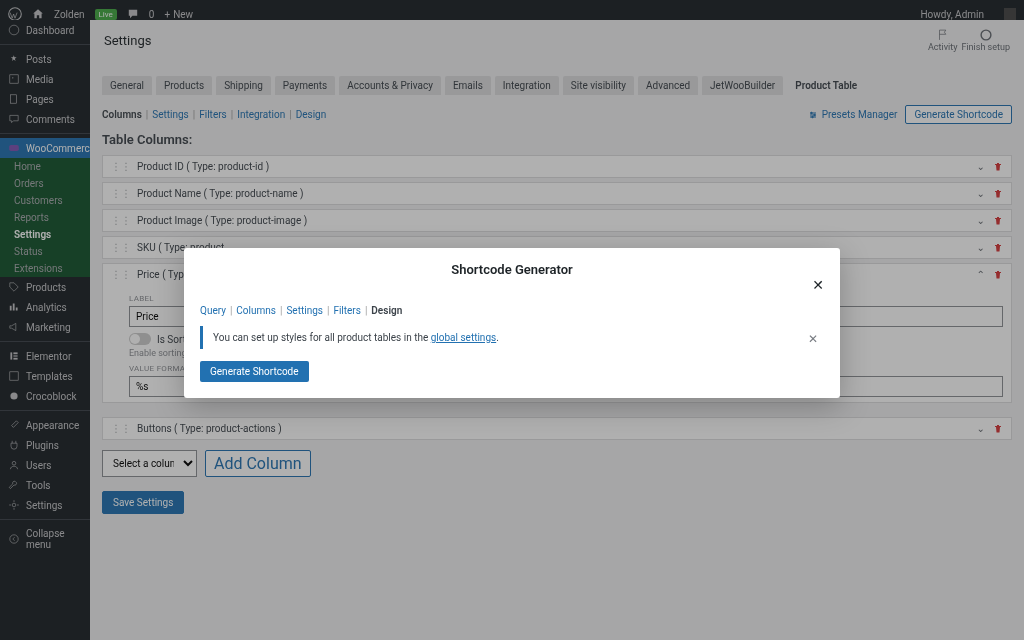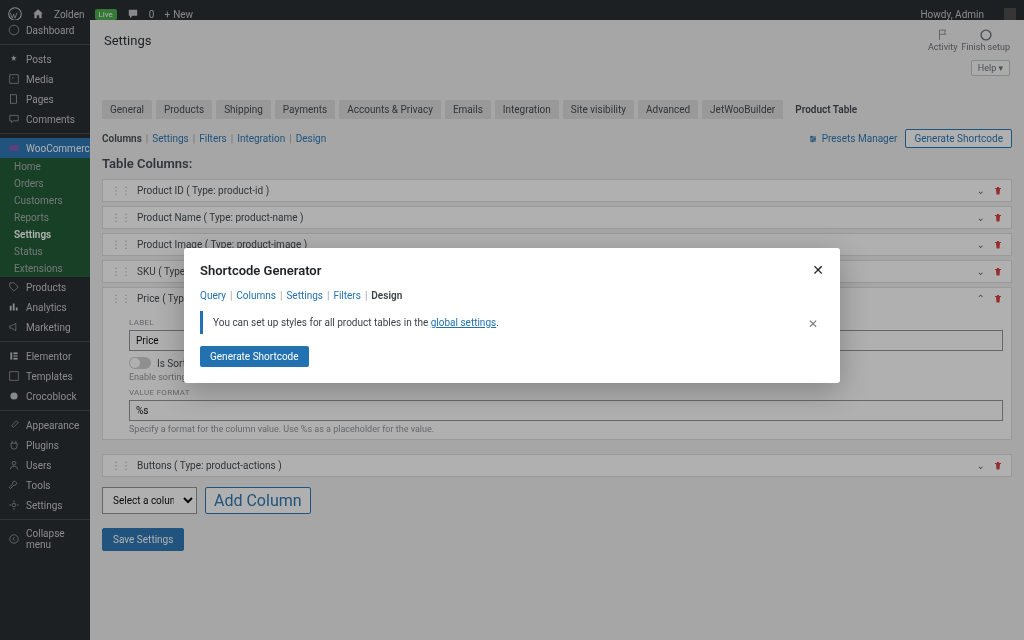--- a/index.html
+++ b/index.html
@@ -73,21 +73,21 @@
 
 .add-row { display: flex; gap: 8px; padding: 6px 12px; }
 .select { border: 1px solid #8c8f94; background: #fff; font-size: 10px; padding: 3px 6px; width: 95px; }
 .add-btn { border: 1px solid #2271b1; color: #2271b1; background: #fff; font-size: 16px; padding: 3px 8px; border-radius: 2px; cursor: pointer; }
 
 
 .save-btn { background: #2271b1; border: 1px solid #2271b1; color: #fff; font-size: 10px; padding: 5px 10px; margin: 8px 12px; border-radius: 2px; cursor: pointer; }
 
 
 .modal { position: absolute; top: 248px; left: 184px; width: 656px; background: #fff; z-index: 100; border-radius: 3px; box-shadow: 0 8px 30px rgba(0,0,0,0.25); }
-.modal-header { display: flex; align-items: center; padding: 14px 16px 12px; }
+.modal-header { display: flex; align-items: center; padding: 14px 16px 12px; flex-direction: column; }
 .modal-header h2 { font-size: 13px; font-weight: 600; color: #1d2327; }
 .modal-close { margin-left: auto; cursor: pointer; color: #1d2327; font-size: 14px; }
 .modal-subnav { display: flex; gap: 4px; font-size: 10px; padding: 0 16px 10px; }
 .modal-subnav a { color: #2271b1; }
 .modal-subnav .cur { color: #3c434a; font-weight: 600; }
 .notice { margin: 0 16px 12px; border-left: 3px solid #2271b1; padding: 6px 10px; font-size: 10px; position: relative; }
 .notice a { color: #2271b1; text-decoration: underline; }
 .notice .n-close { position: absolute; right: 6px; top: 6px; color: #787c82; cursor: pointer; font-size: 12px; }
 .modal-gen-btn { background: #2271b1; color: #fff; border: none; font-size: 10px; padding: 5px 10px; margin: 0 16px 16px; border-radius: 2px; cursor: pointer; }
 
@@ -312,23 +312,20 @@
       <div class="ph-item">
         <span class="icon">
             <svg viewBox="0 0 20 20" fill="none" stroke="#646970" stroke-width="2">
               <circle cx="10" cy="10" r="7"></circle>
             </svg>
           </span>
         <span>Finish setup</span>
       </div>
     </div>
   </div>
-  <div style="overflow:hidden">
-      <button class="help-btn">Help ▾</button>
-    </div>
 
   
   <div class="tabs">
     <div class="tab">General</div>
     <div class="tab">Products</div>
     <div class="tab">Shipping</div>
     <div class="tab">Payments</div>
     <div class="tab">Accounts &amp; Privacy</div>
     <div class="tab">Emails</div>
     <div class="tab">Integration</div>
@@ -423,21 +420,20 @@
       <div class="col-expanded-body">
         <div class="field-label">LABEL</div>
         <input class="field-input" value="Price" style="">
         <div class="toggle-row">
           <span class="toggle"></span>
           <span>Is Sortable</span>
         </div>
         <div class="field-help">Enable sorting for this co</div>
         <div class="field-label">VALUE FORMAT</div>
         <input class="field-input" value="%s" style="">
-        <div class="field-help">Specify a format for the column value. Use %s as a placeholder for the value.</div>
       </div>
     </div>
 
     <div class="col-row" style="margin-top:14px">
       <span class="col-handle">⋮⋮</span>
       <span>Buttons ( Type: product-actions )</span>
       <span class="col-chevron">⌄</span>
       <span class="col-trash">
           <svg viewBox="0 0 20 20" fill="#d63638">
             <path d="M6 6h8l-1 11H7zM4 4h12v2H4zM8 2h4v2H8z"></path>

